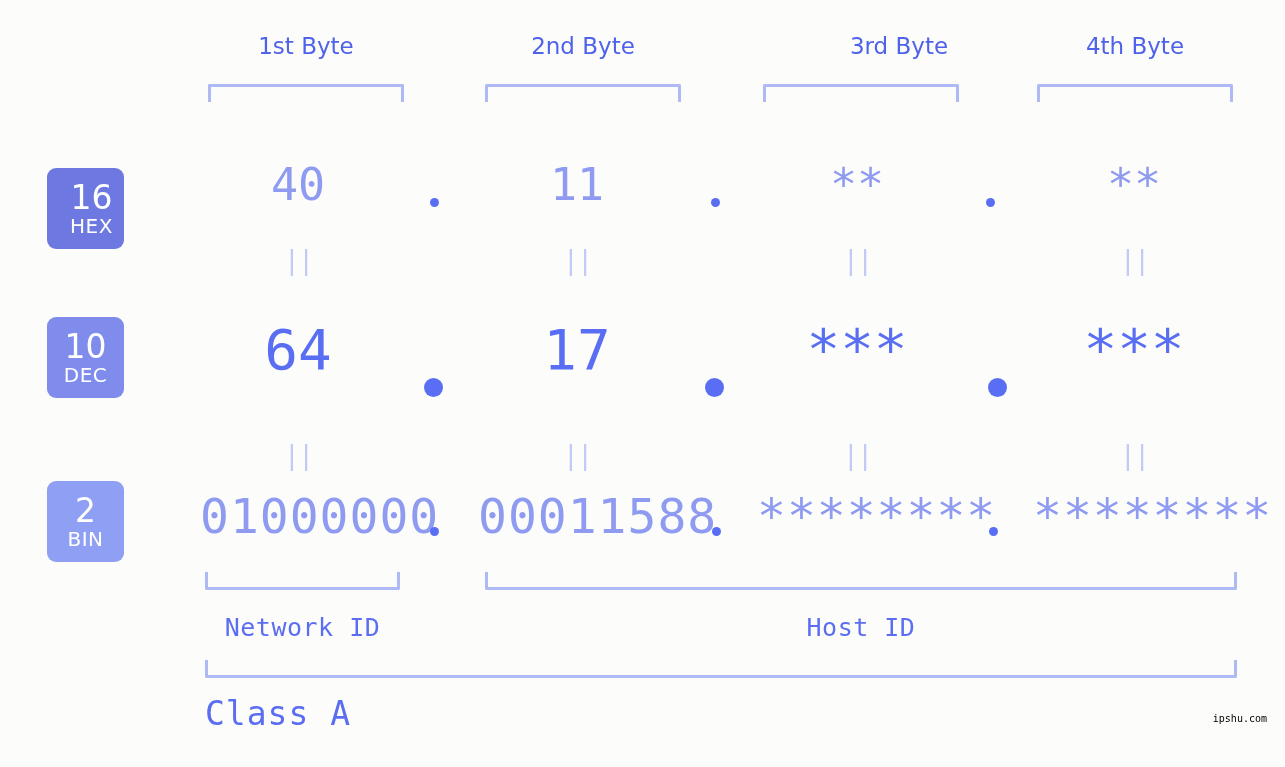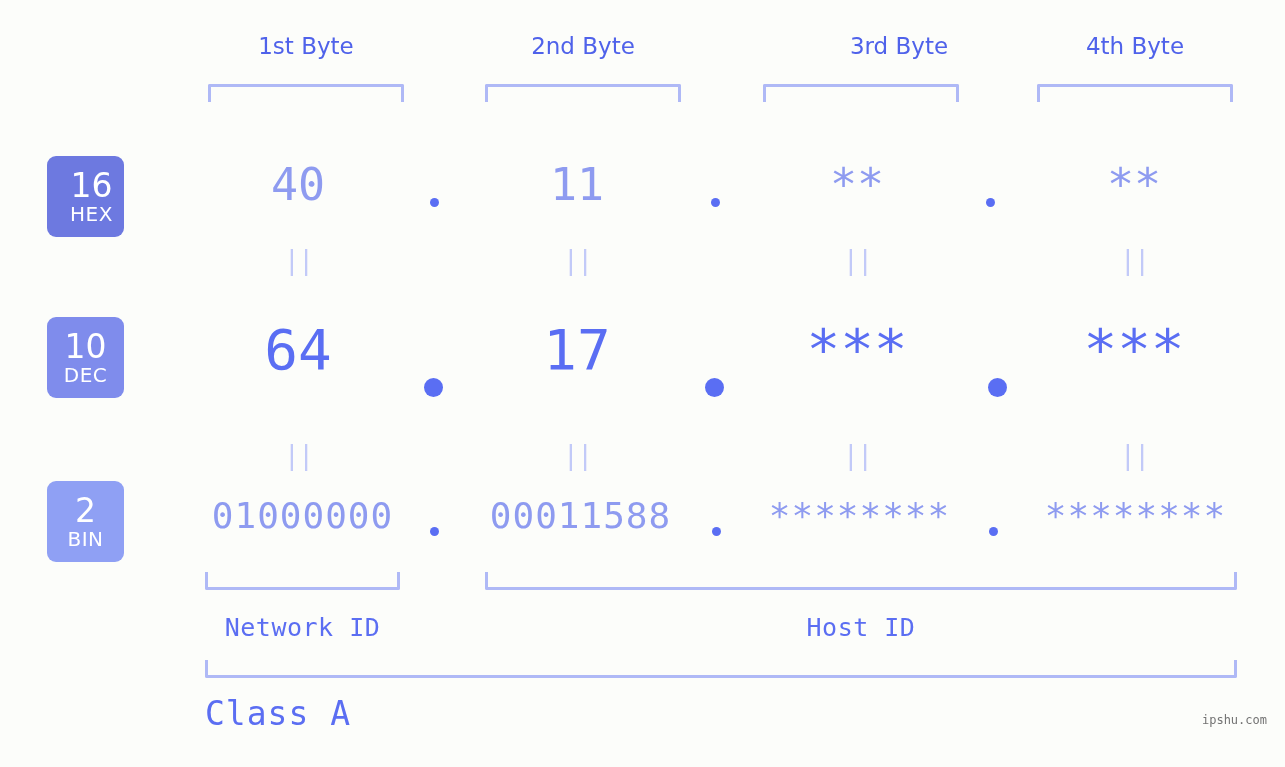--- a/index.html
+++ b/index.html
@@ -69,21 +69,21 @@
     font-size: 33px;
     font-weight: 400;
     letter-spacing: 0px;
     margin-bottom: 2px;
   }
   .badge .name {
     font-size: 20px;
     font-weight: 400;
     letter-spacing: 0.5px;
   }
-  .badge-hex { top: 156px; background: #6d79e0; padding-left: 12px; }
+  .badge-hex { top: 168px; background: #6d79e0; padding-left: 12px; }
   .badge-dec { top: 317px; background: #7f8cec; }
   .badge-bin { top: 481px; background: #8fa0f4; }
 
   
   .cell {
     position: absolute;
     text-align: center;
     white-space: nowrap;
     font-family: "DejaVu Sans Mono", monospace;
   }
@@ -97,21 +97,21 @@
   }
   .row-dec .cell {
     top: 296px;
     font-size: 56px;
     color: #5a6ef3;
     font-weight: 400;
     line-height: 108px;
   }
   .row-bin .cell {
     top: 492px;
-    font-size: 36px;
+    font-size: 48px;
     color: #8e9bf0;
     font-weight: 400;
     line-height: 48px;
     letter-spacing: 1px;
   }
 
   
   .dot {
     position: absolute;
     border-radius: 50%;
@@ -156,22 +156,22 @@
     white-space: nowrap;
     letter-spacing: 1px;
   }
 
   
   .watermark {
     position: absolute;
     right: 18px;
     top: 713px;
     font-family: "DejaVu Sans Mono", monospace;
-    font-size: 12px;
-    color: #737373;
+    font-size: 10px;
+    color: #000000;
     letter-spacing: 0px;
     white-space: nowrap;
   }
 </style>
 </head>
 <body>
 
 <div class="canvas">
 
   <div class="byte-label" style="left:208px;width:196px;">1st Byte</div>

